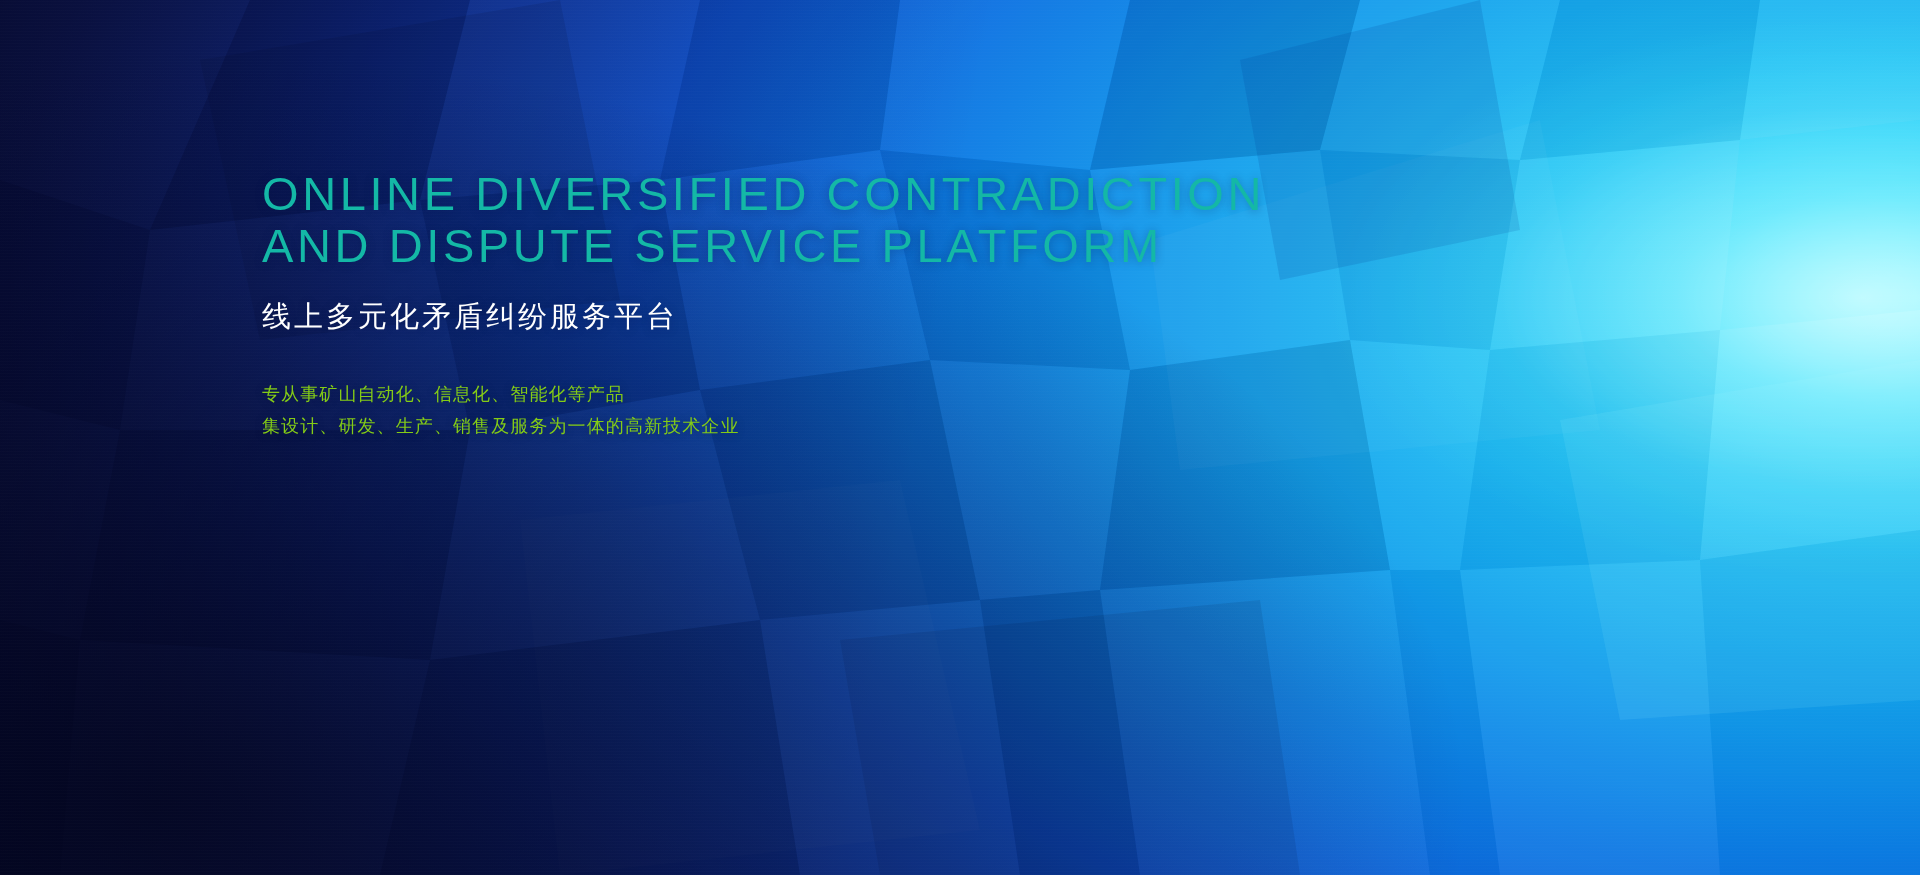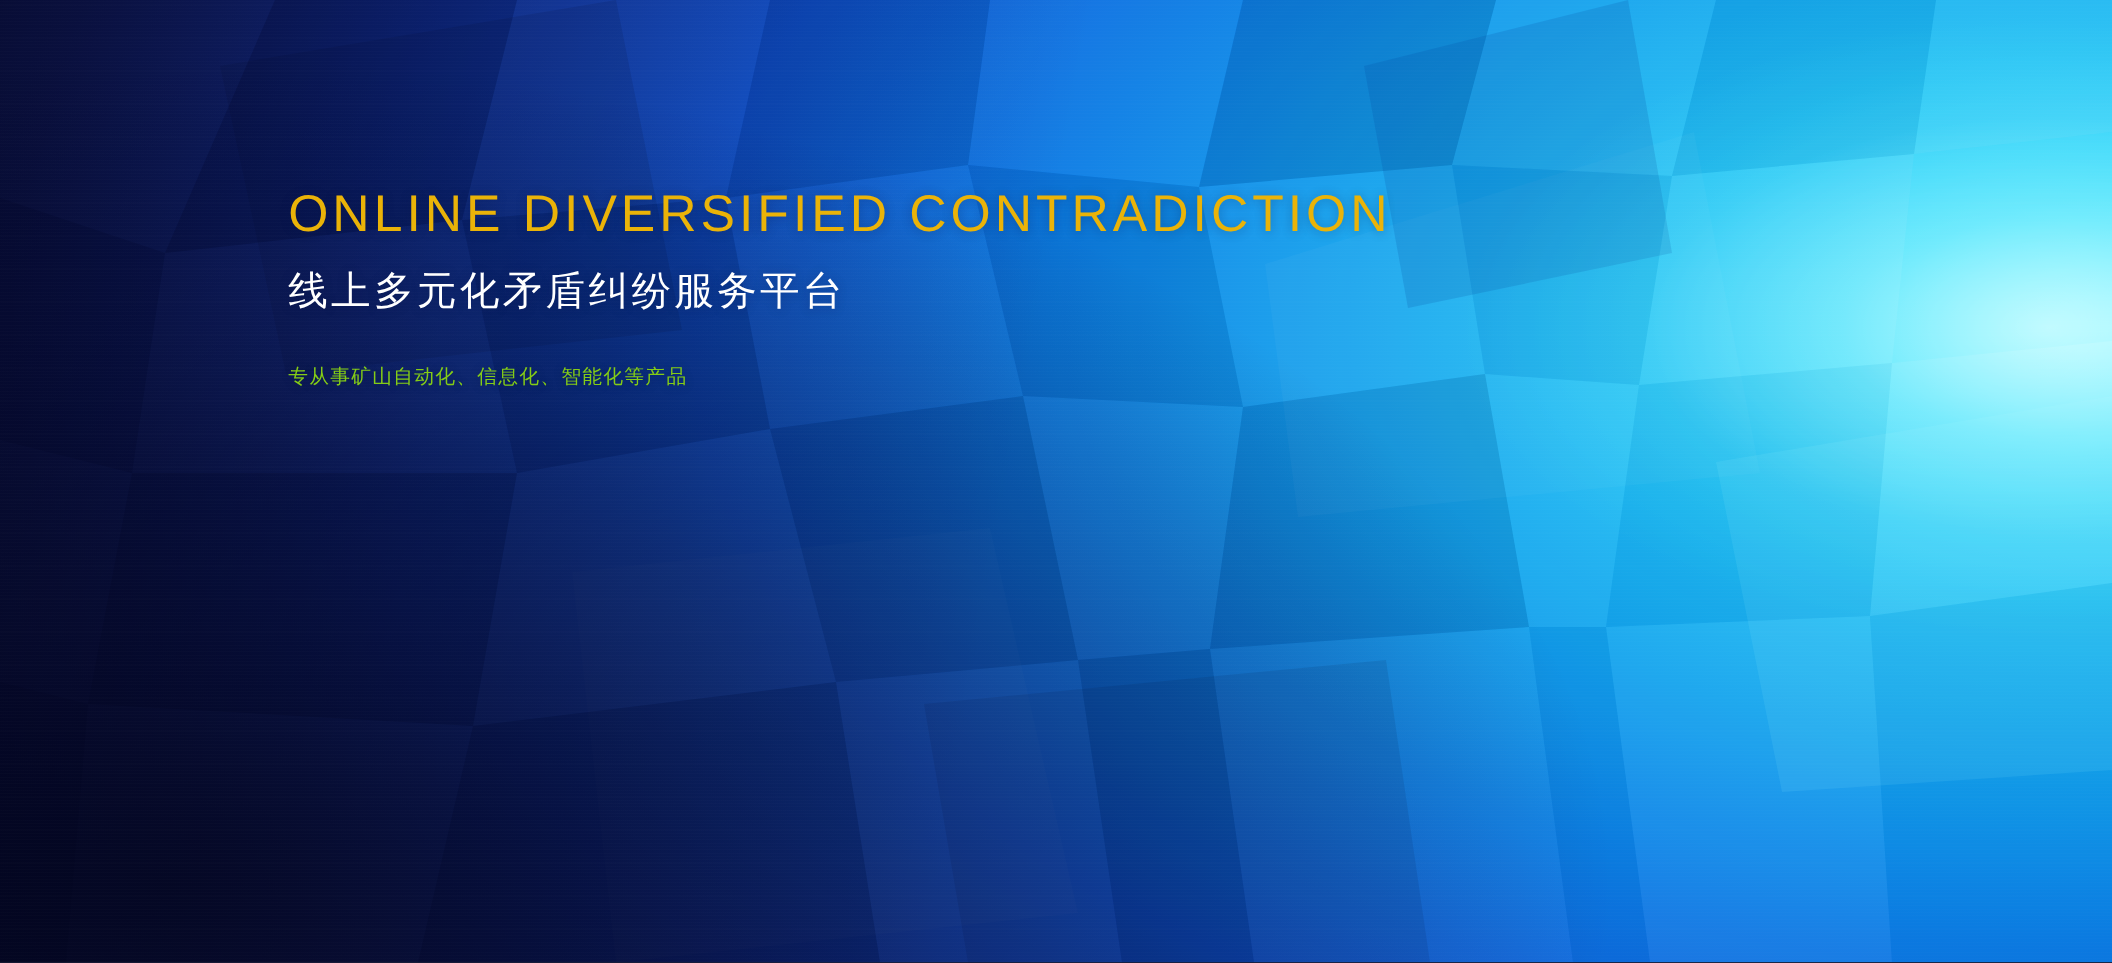--- a/index.html
+++ b/index.html
@@ -49,32 +49,32 @@
   }
 
   
   #content {
     position: absolute;
     left: 262px;
     top: 168px;
     width: 1400px;
   }
   .headline {
-    color: #eab308;
+    color: #14b8a6;
     font-size: 47px;
     line-height: 52px;
     font-weight: 400;
     letter-spacing: 3.6px;
     white-space: nowrap;
     text-shadow: 0 1px 10px rgba(0,20,70,0.30);
   }
   #title-cn {
     margin-top: 20px;
     color: #ffffff;
-    font-size: 36px;
+    font-size: 29px;
     line-height: 48px;
     font-weight: 400;
     letter-spacing: 3px;
     white-space: nowrap;
     text-shadow: 0 1px 10px rgba(0,20,70,0.30);
   }
   #desc {
     margin-top: 38px;
   }
   .desc-line {
@@ -146,19 +146,21 @@
       </g>
     </svg>
   </div>
 
   <div id="bg-glow"></div>
   <div id="bg-vignette"></div>
   <div id="bg-noise"></div>
 
   <div id="content">
     <div class="headline">ONLINE DIVERSIFIED CONTRADICTION</div>
+    <div class="headline">AND DISPUTE SERVICE PLATFORM</div>
     <div id="title-cn">线上多元化矛盾纠纷服务平台</div>
     <div id="desc">
       <div class="desc-line">专从事矿山自动化、信息化、智能化等产品</div>
+      <div class="desc-line">集设计、研发、生产、销售及服务为一体的高新技术企业</div>
     </div>
   </div>
 
 </div>
 
 </body></html>

